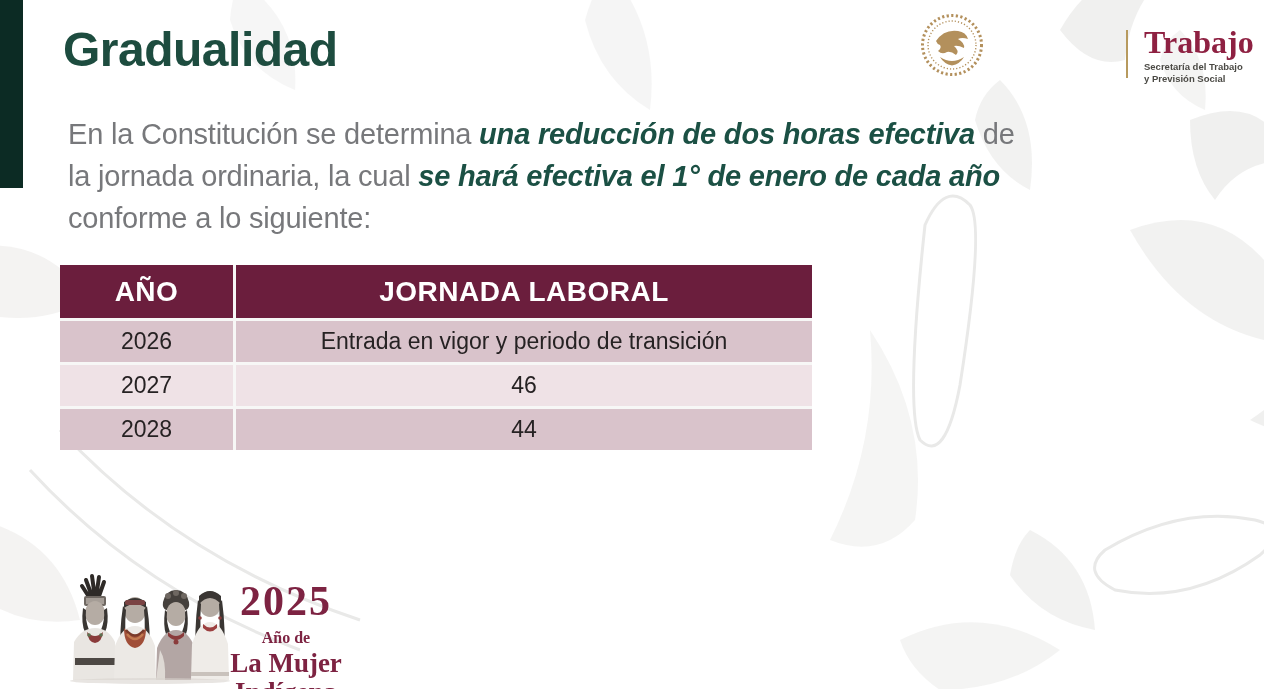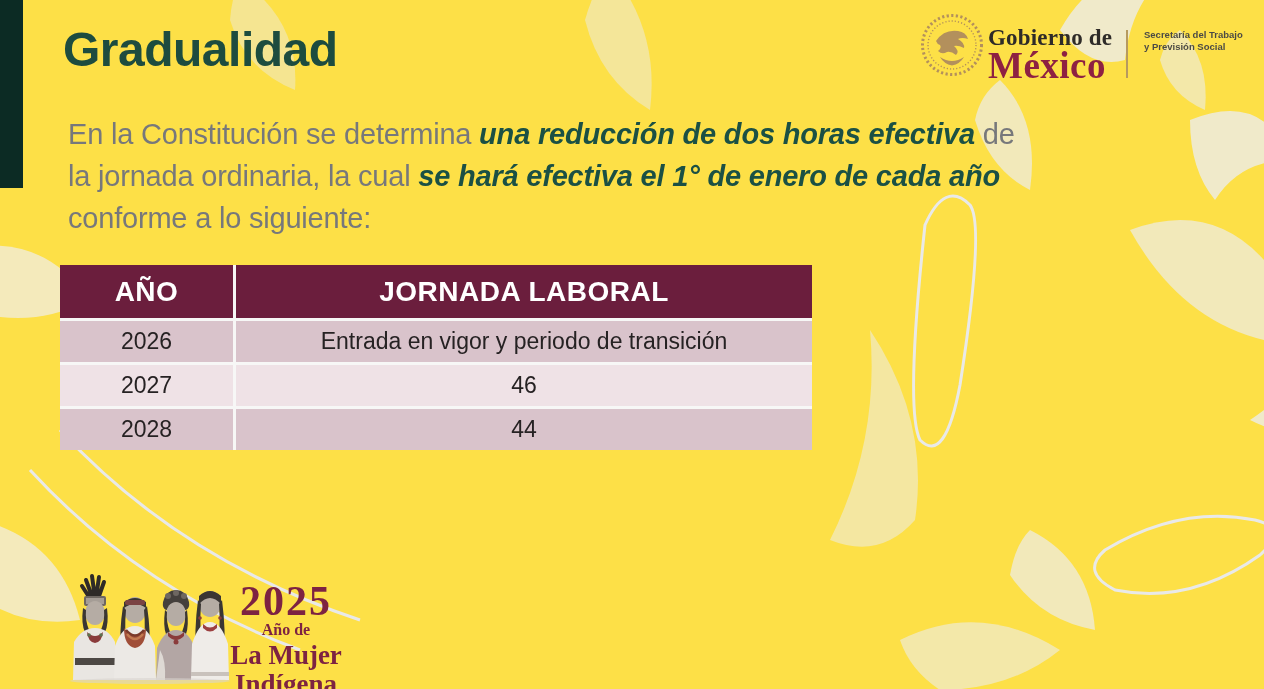--- a/index.html
+++ b/index.html
@@ -1,21 +1,21 @@
 <!DOCTYPE html>
 <html><head>
 <meta charset="utf-8">
 <style>
   * { margin:0; padding:0; box-sizing:border-box; }
   html,body { width:1264px; height:689px; }
   body { font-family:"Liberation Sans", sans-serif; background:#e0e0e0; }
 
   .slide {
     position:relative; width:1264px; height:689px;
-    background:#fde047; overflow:hidden;
+    background:#ffffff; overflow:hidden;
   }
 
   
   .bg-decor { position:absolute; inset:0; width:100%; height:100%; pointer-events:none; }
 
   
   .left-bar {
     position:absolute; left:0; top:0; width:23px; height:188px;
     background:#0c2b24;
   }
@@ -64,21 +64,21 @@
   .schedule-table td.col-year { border-right:3px solid #f7f7f6; }
   .schedule-table tr.row-a td { background:#d9c3cb; }
   .schedule-table tr.row-b td { background:#efe2e6; }
 
   
   .anniv { position:absolute; left:62px; top:568px; width:280px; height:116px; }
   .women-illus { position:absolute; left:0; top:4px; width:172px; height:112px; }
   .anniv-text { position:absolute; left:168px; top:12px; width:112px; text-align:center;
     font-family:"Liberation Serif", serif; color:#7d2342; line-height:1; }
   .anniv-year { font-size:42px; font-weight:bold; letter-spacing:2px; }
-  .anniv-tag  { font-size:16px; font-weight:bold; margin-top:0px; }
+  .anniv-tag  { font-size:16px; font-weight:bold; margin-top:8px; }
   .anniv-l1   { font-size:27px; font-weight:bold; margin-top:4px; }
   .anniv-l2   { font-size:27px; font-weight:bold; margin-top:2px; }
 </style>
 </head>
 <body>
 
 <div class="slide">
 
   <svg class="bg-decor" viewBox="0 0 1264 689" aria-hidden="true">
     <g fill="#ececeb">
@@ -113,26 +113,23 @@
   <h1 class="page-title">Gradualidad</h1>
 
   <div class="gov-logo">
     <svg class="seal" viewBox="0 0 64 64" aria-hidden="true">
       <circle cx="32" cy="32" r="29.5" fill="none" stroke="#b3905c" stroke-width="3" stroke-dasharray="2.2 2.4"></circle>
       <circle cx="32" cy="32" r="24" fill="none" stroke="#b3905c" stroke-width="1.4" stroke-dasharray="1.2 2"></circle>
       <path d="M16 28 Q24 16 38 18 Q46 19 48 26 Q42 24 38 26 Q45 30 44 35 Q38 32 34 33 Q40 38 36 42 Q31 38 27 39 Q22 42 18 38 Q22 35 20 32 Q17 31 16 28 Z" fill="#b3905c"></path>
       <path d="M20 44 Q32 52 44 44 Q40 51 32 52.5 Q24 51 20 44 Z" fill="#b3905c"></path>
       <circle cx="25" cy="24" r="1.6" fill="#b3905c"></circle>
     </svg>
-    <div class="gob-text">
-      <div class="gob-line1">Gobierno de</div>
-      <div class="gob-line2">México</div>
-    </div>
     <div class="logo-divider"></div>
     <div class="agency-block">
+      <div class="agency-name">Trabajo</div>
       <div class="agency-sub">
         <div>Secretaría del Trabajo</div>
         <div>y Previsión Social</div>
       </div>
     </div>
   </div>
 
   <p class="intro"><span>En la Constitución se determina </span><span class="em">una reducción de dos horas efectiva</span><span> de la jornada ordinaria, la cual </span><span class="em">se hará efectiva el 1° de enero de cada año</span><span> conforme a lo siguiente:</span></p>
 
   <table class="schedule-table">

